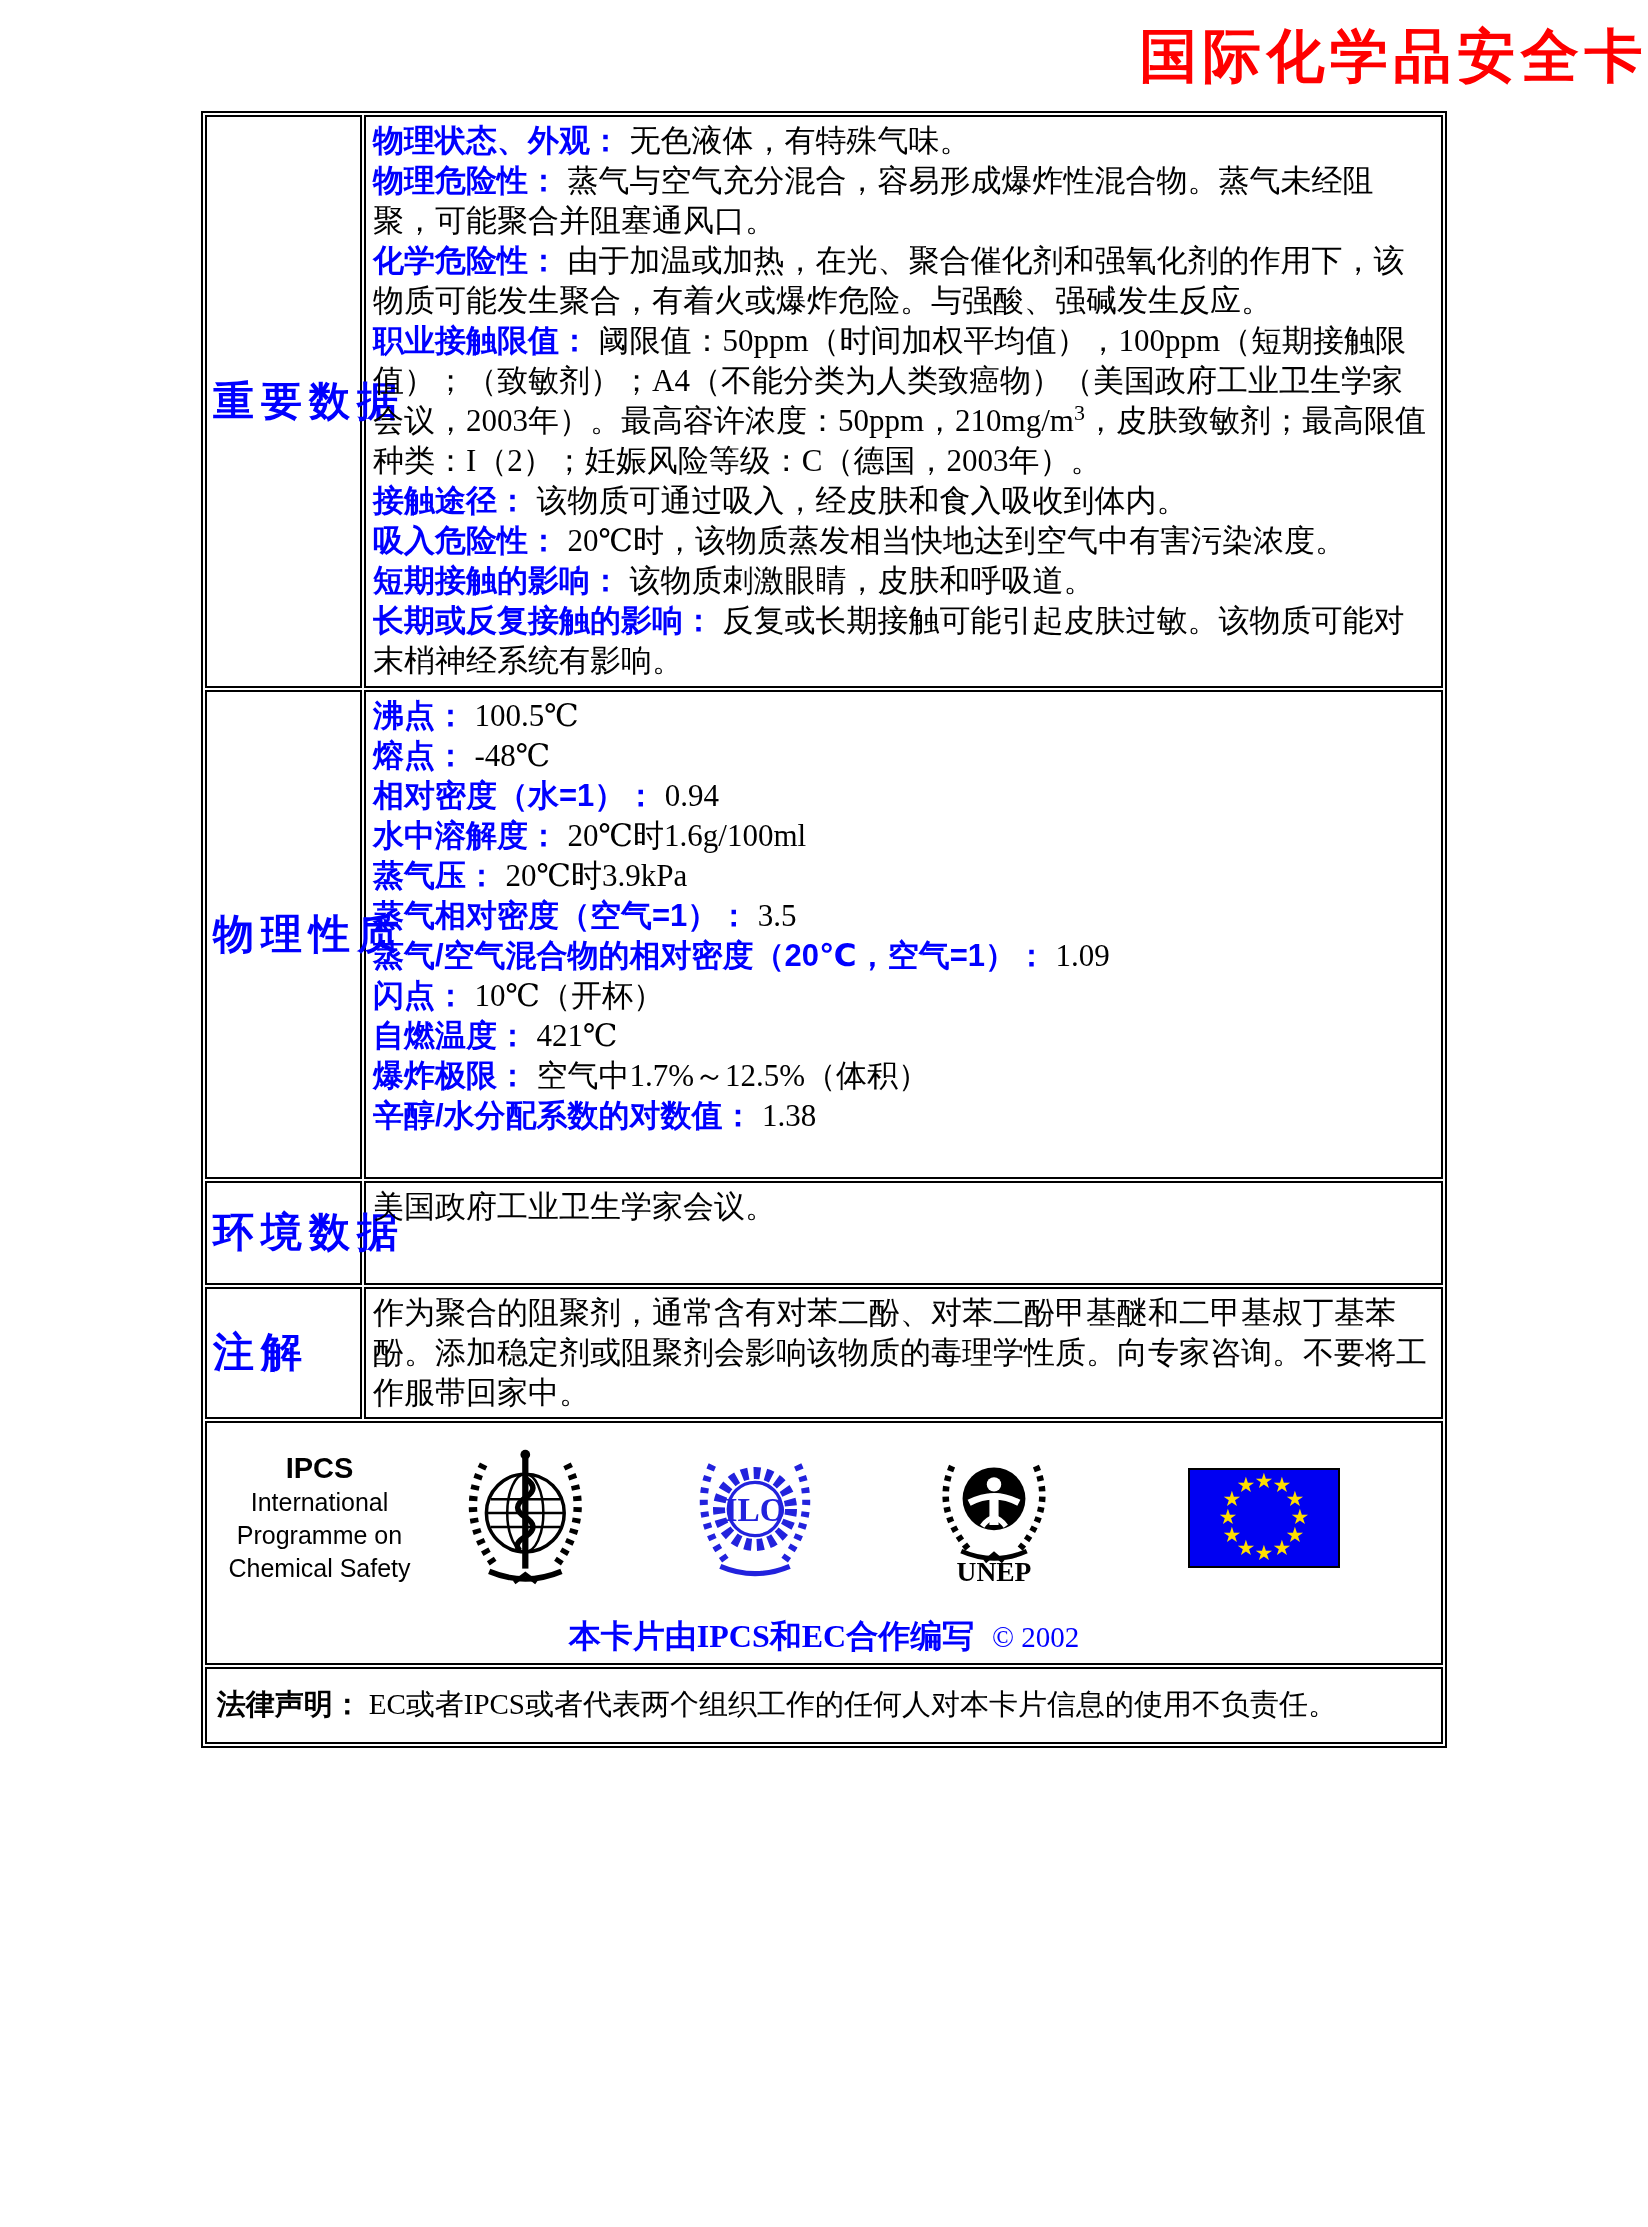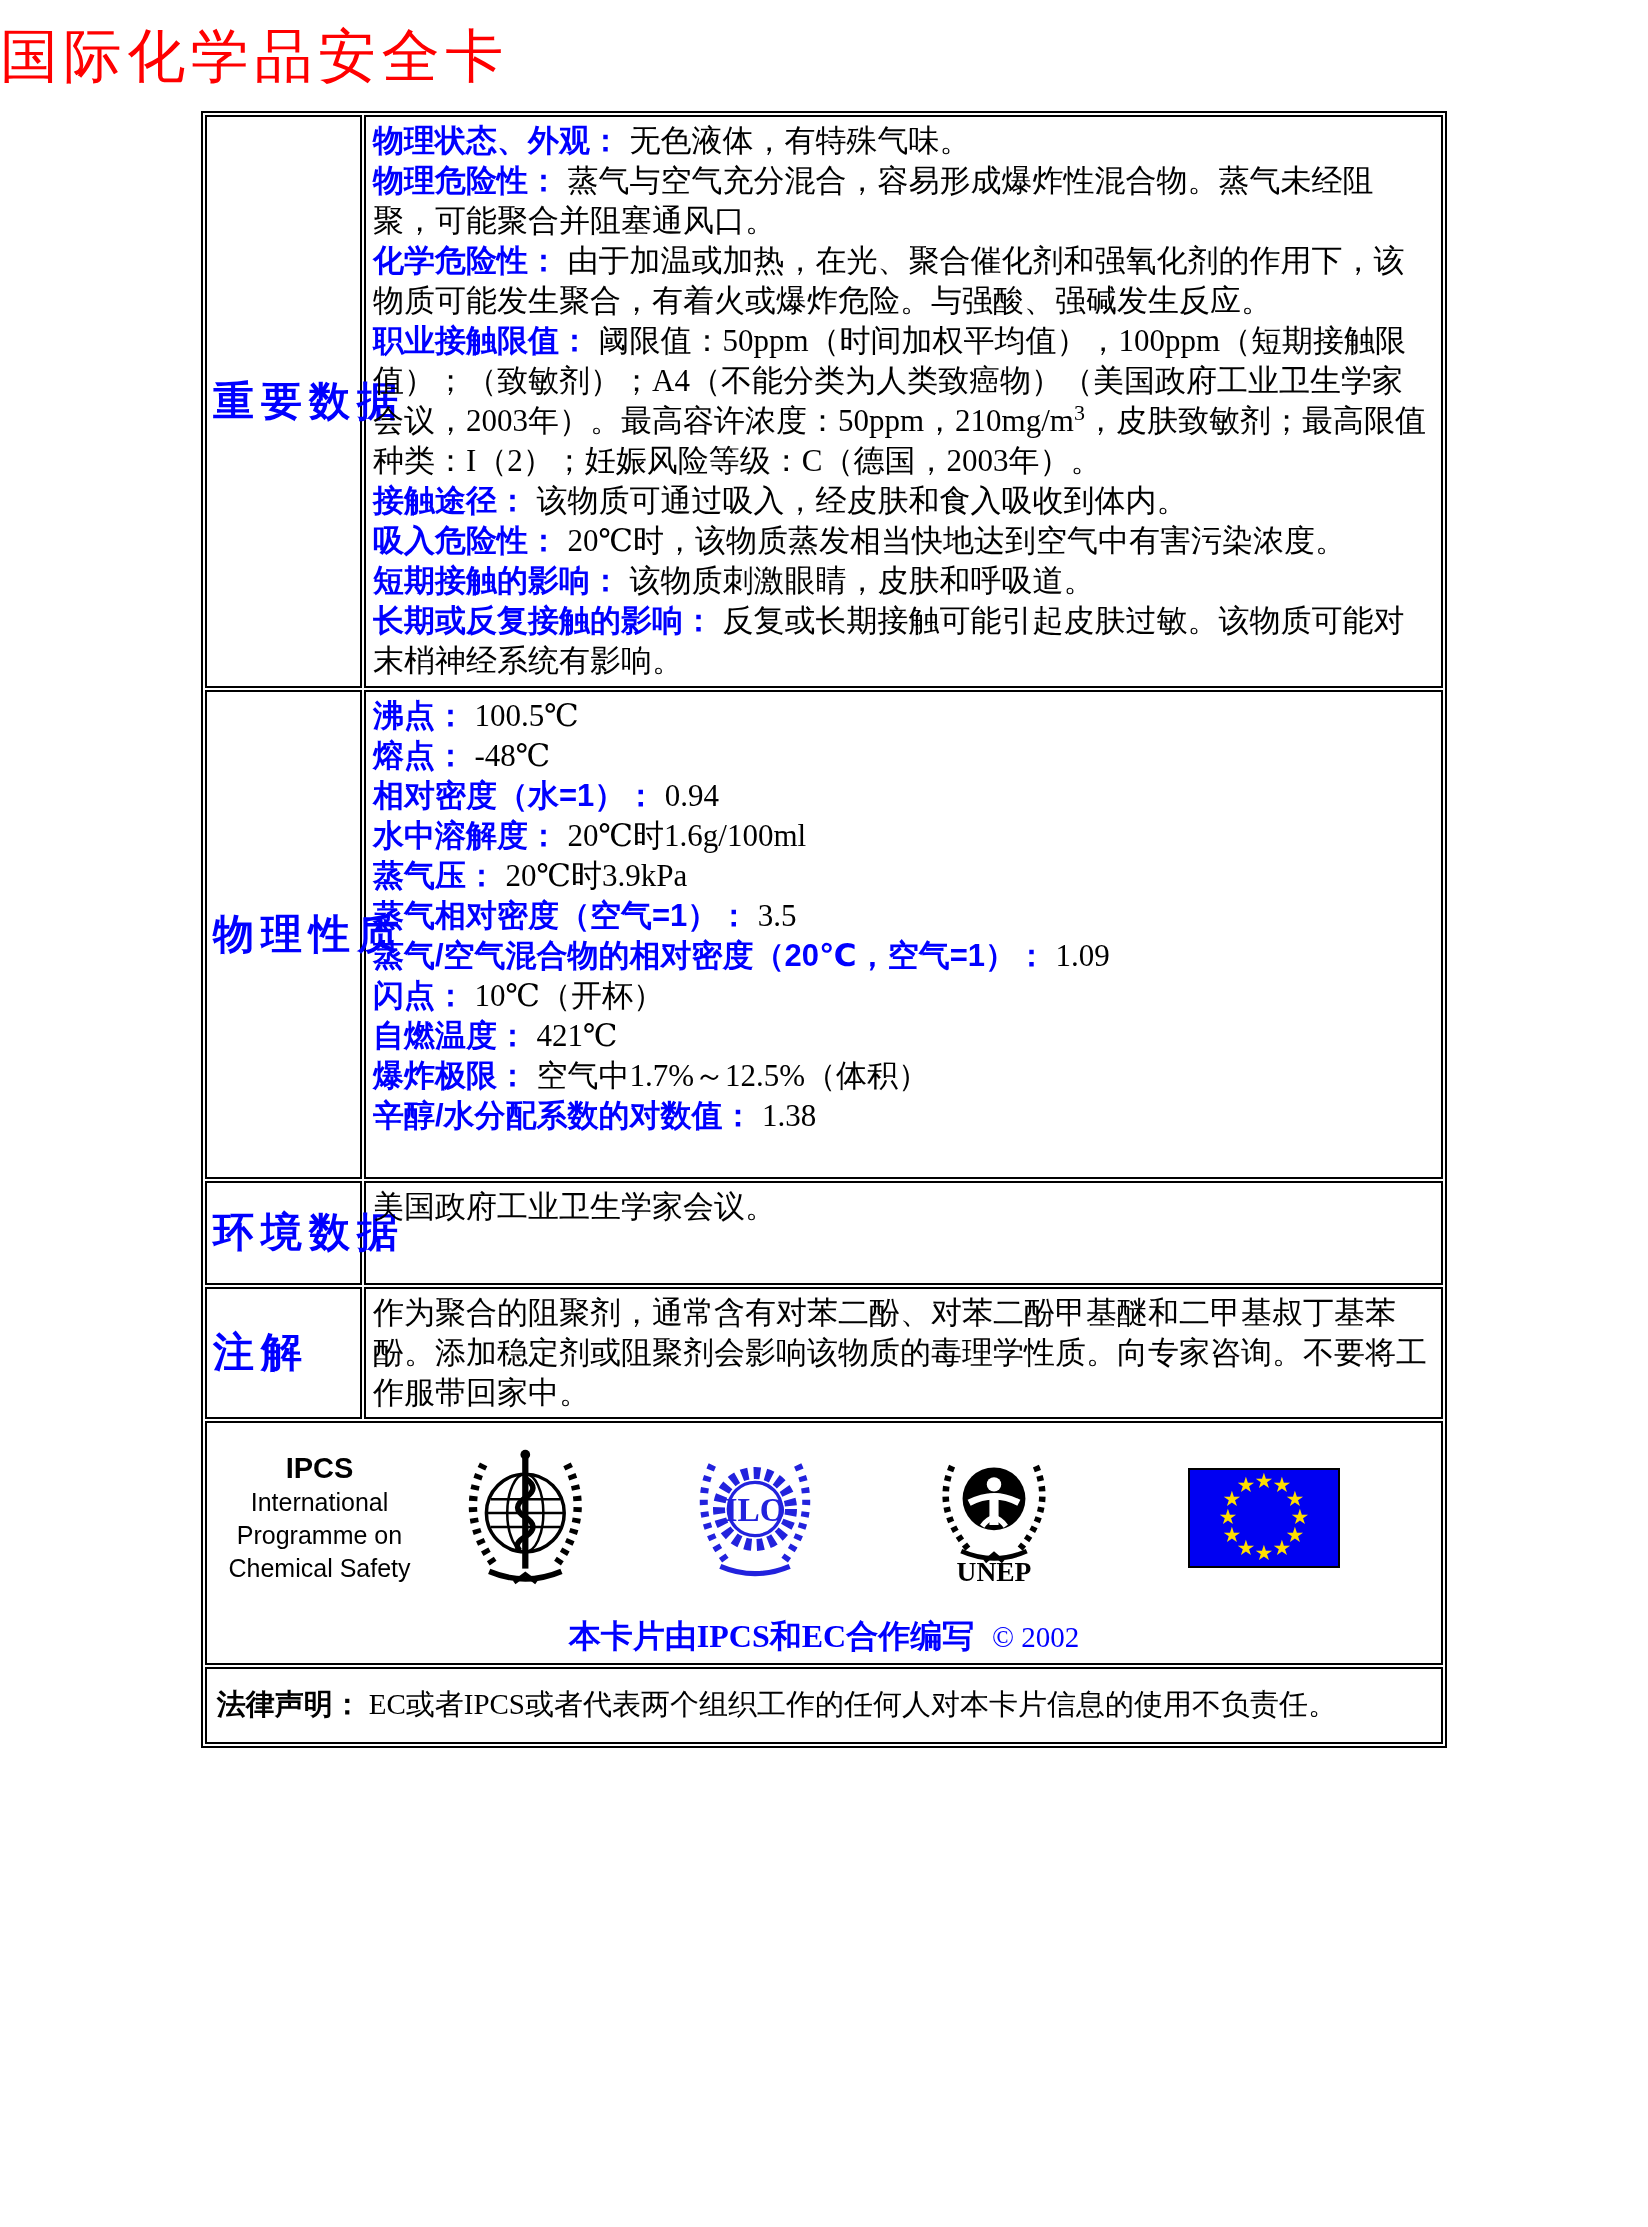--- a/index.html
+++ b/index.html
@@ -4,23 +4,23 @@
 <style>
   * { box-sizing: border-box; }
   html, body { margin: 0; padding: 0; background: #ffffff; }
   body {
     width: 1648px; height: 2227px;
     font-family: "Liberation Serif", "DejaVu Serif", serif;
     color: #000;
   }
   .doc-title {
     margin: 18px auto 0;
-    text-align: left;
+    text-align: right;
     font-size: 58px;
-    font-weight: normal;
+    font-weight: bold;
     letter-spacing: 5.6px;
     color: #ff0000;
     font-family: "Liberation Serif", "DejaVu Serif", serif;
   }
   table.icsc {
     margin: 15.3px auto 0;
     width: 1246px;
     border: 2.8px solid #000;
     border-collapse: separate;
     border-spacing: 2.8px;

